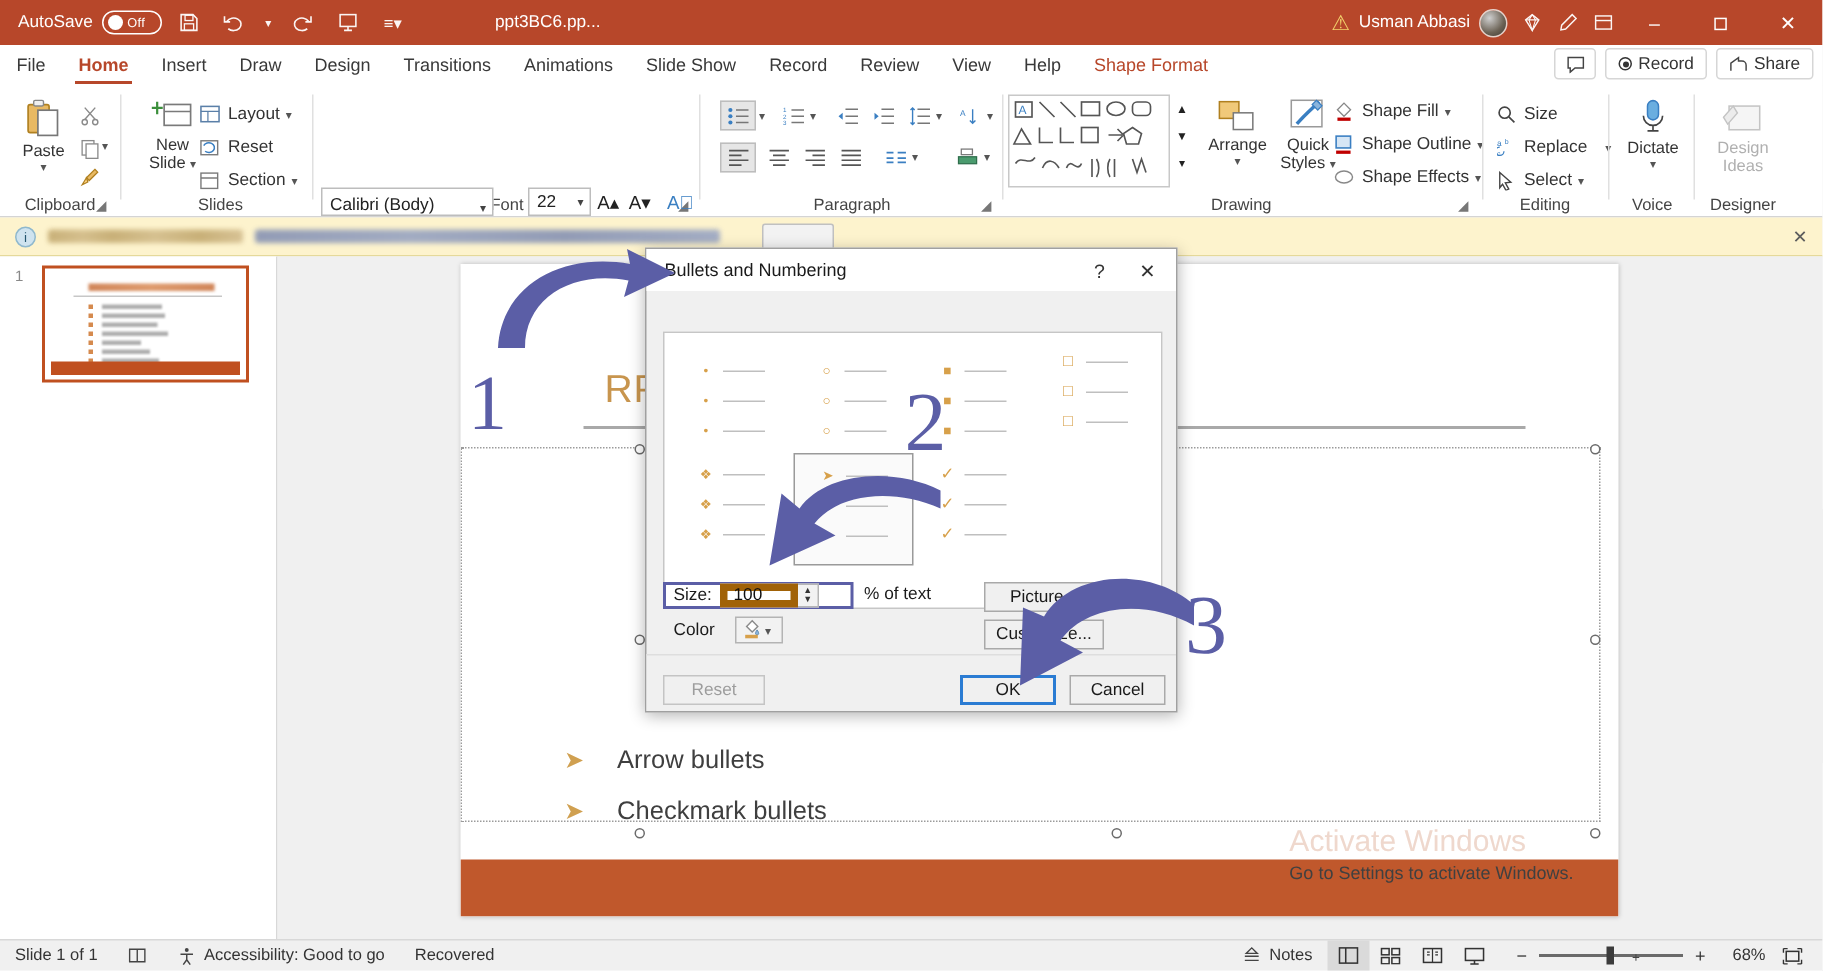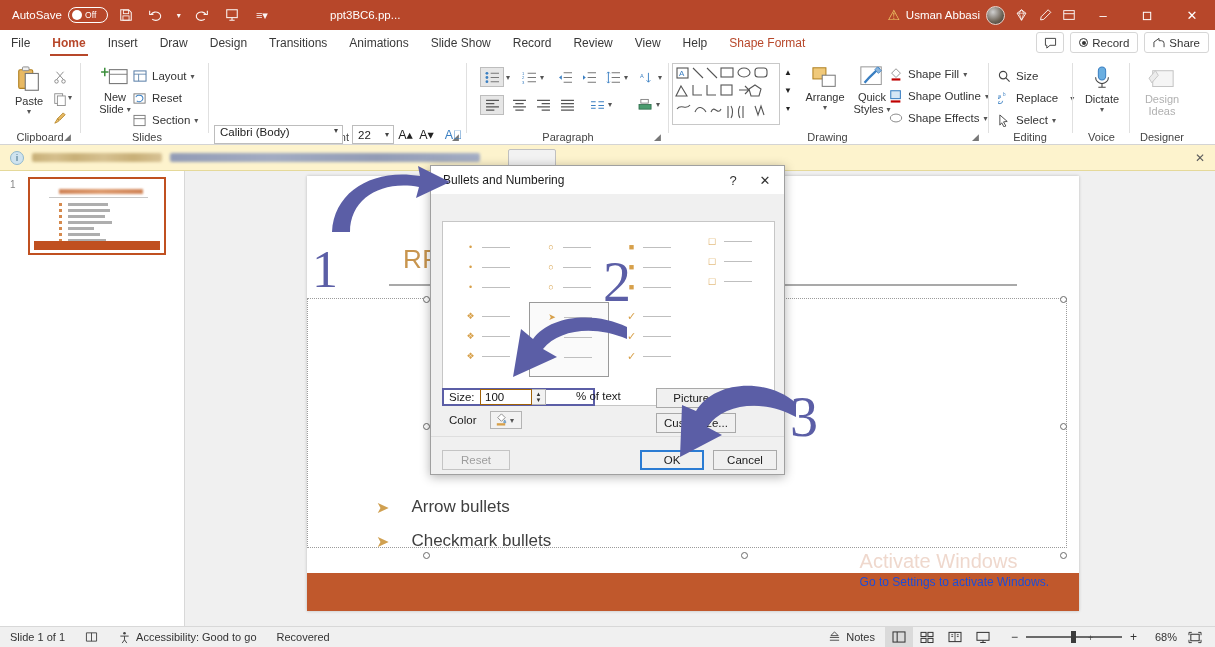--- a/index.html
+++ b/index.html
@@ -87,23 +87,23 @@
   }
   .bigbtn .cap { margin-top:1px; text-align:center; line-height:11px;}
   .smallitem {
     position:absolute; display:flex; align-items:center; gap:4px;
     font-size:11.5px; color:#333; height:18px; white-space:nowrap;
   }
   .icobox { width:16px;height:16px;display:flex;align-items:center;justify-content:center;flex:none;}
   .chev { font-size:8px; color:#555; }
 
   .fontname {
-    position:absolute; left:214px; top:68px; width:129px; height:19px;
+    position:absolute; left:214px; top:68px; width:115px; height:19px;
     border:1px solid #bdbdbd; background:#fff; font-size:11.5px;
-    display:flex; align-items:flex-start; padding-left:5px; color:#222;
+    display:flex; align-items:flex-end; padding-left:5px; color:#222;
   }
   .fontsize {
     position:absolute; left:352px; top:68px; width:42px; height:19px;
     border:1px solid #bdbdbd; background:#fff; font-size:11.5px;
     display:flex; align-items:center; padding-left:5px; color:#222;
   }
   .combo-arrow { position:absolute; right:4px; font-size:8px; color:#444; }
   .fbtn {
     position:absolute; width:19px; height:19px; display:flex;
     align-items:center; justify-content:center; font-size:12.5px; color:#222;
@@ -173,21 +173,21 @@
   }
   .bullet-glyph { color:#d0a050; font-size:16px; }
   .orange-band { position:absolute; left:0; right:0; bottom:0; height:38px; background:#c0582c; }
   .handle {
     position:absolute; width:7px;height:7px;border:1px solid #6b6b6b;background:#fff;border-radius:50%;
   }
   .watermark {
     position:absolute; right:30px; bottom:22px; text-align:left; color:#f3ddd2;
   }
   .wm1 { font-size:20px; color:#efd8cd; }
-  .wm2 { font-size:12px; color:#1d4ed8; margin-top:2px;}
+  .wm2 { font-size:12px; color:#404040; margin-top:2px;}
 
   
   .dialog {
     position:absolute; left:430px; top:165px; width:355px; height:310px;
     background:#f0f0f0; border:1px solid #a0a0a0; box-shadow:0 2px 10px rgba(0,0,0,.3); z-index:40;
   }
   .dlg-title {
     position:absolute; left:0; top:0; width:100%; height:28px; background:#fff;
     display:flex; align-items:center; padding-left:12px; font-size:12px; color:#1a1a1a;
   }
@@ -205,26 +205,26 @@
     display:grid; grid-template-columns:repeat(4,1fr); grid-template-rows:repeat(2,1fr);
   }
   .gcell { position:relative; }
   .gcell.selected { border:1px solid #9a9a9a; background:#fafafa; }
   .gcell .none-label { position:absolute; left:50%; top:50%; transform:translate(-50%,-50%); font-size:13px; color:#222; }
   .brow { position:absolute; left:18px; display:flex; align-items:center; gap:7px; }
   .bline { width:28px; height:1.5px; background:#bfbfbf; }
   .bsym { width:9px; text-align:center; font-size:9px; color:#d7a04a; line-height:9px;}
 
   .size-row {
-    position:absolute; left:11px; top:222px; width:153px; height:18px;
+    position:absolute; left:11px; top:222px; width:127px; height:18px;
     border:2px solid #5b5ea6; display:flex; align-items:center;
   }
   .size-label { font-size:11.5px; padding-left:5px; width:36px; color:#1a1a1a;}
   .size-input {
-    width:52px; height:16px; background:#fff; border:1px solid #a16207;
+    width:52px; height:16px; background:#fff; border:5px solid #a16207;
     font-size:11.5px; display:flex; align-items:center; padding-left:4px; color:#111;
   }
   .spin { width:14px;height:16px;border:1px solid #b5b5b5;border-left:none;background:#f2f2f2;
           display:flex;flex-direction:column;align-items:center;justify-content:center;font-size:6px;color:#333;}
   .size-suffix { position:absolute; left:145px; top:224px; font-size:11.5px; color:#1a1a1a;}
   .color-label { position:absolute; left:18px; top:248px; font-size:11.5px; color:#1a1a1a;}
   .color-btn {
     position:absolute; left:59px; top:245px; width:32px; height:18px;
     background:#f2f2f2; border:1px solid #b4b4b4; display:flex; align-items:center; gap:2px; padding-left:3px;
   }

